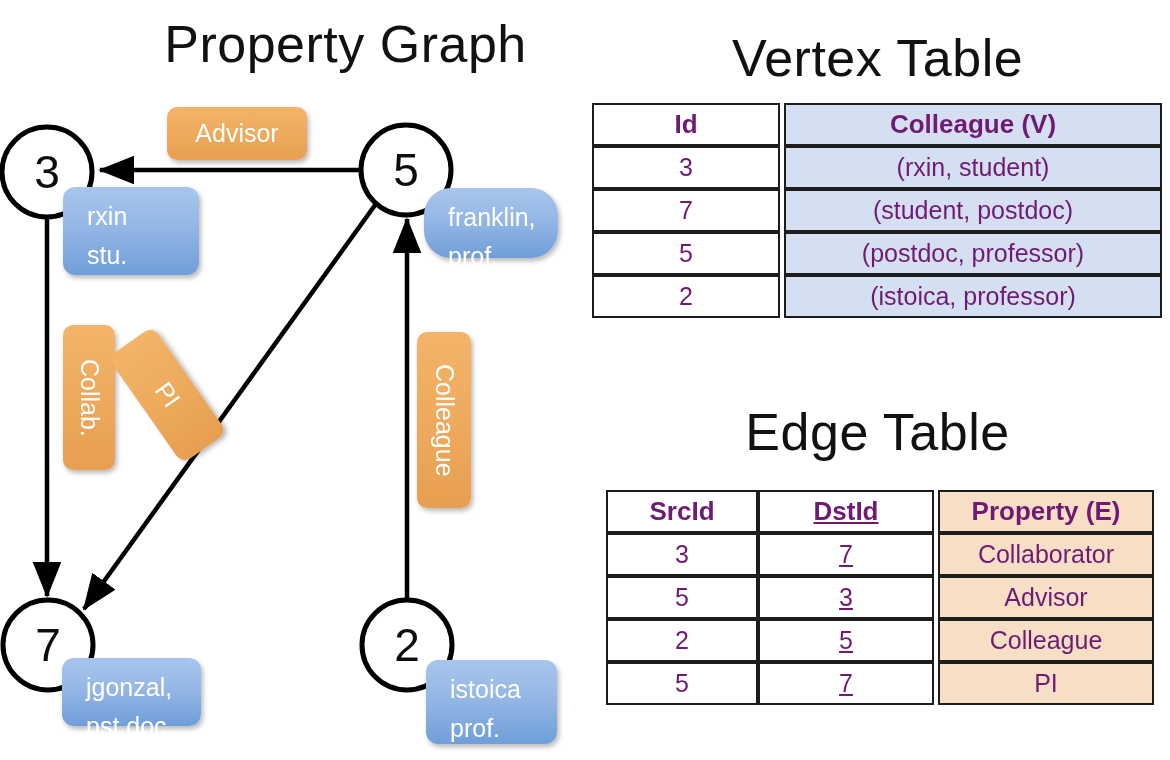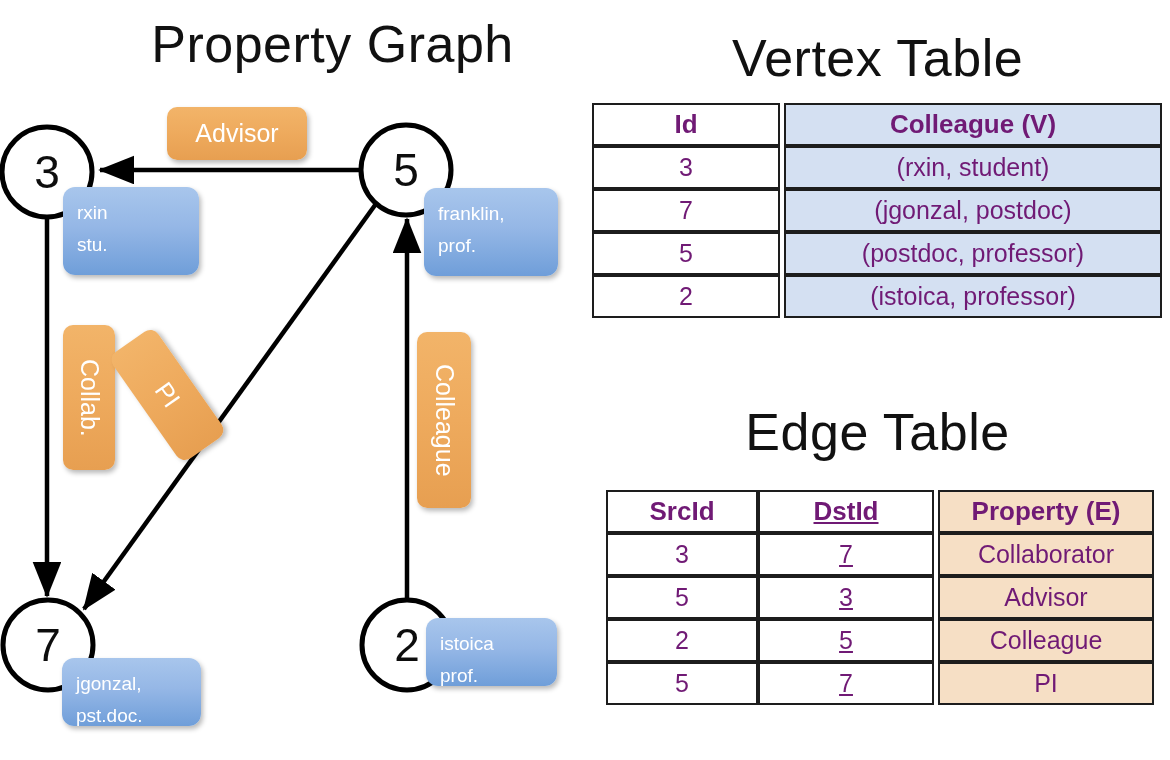--- a/index.html
+++ b/index.html
@@ -21,21 +21,21 @@
     position: absolute;
     font-family: "Liberation Sans", sans-serif;
     font-weight: 300;
     font-size: 52px;
     letter-spacing: 0.5px;
     color: #111111;
     white-space: nowrap;
     text-align: center;
     -webkit-font-smoothing: antialiased;
   }
-  #title-property-graph { left: 4px;   top: 14px;  width: 585px; padding-left: 36px; }
+  #title-property-graph { left: 17px;   top: 14px;  width: 585px; padding-left: 36px; }
   #title-vertex-table   { left: 585px; top: 28px; width: 585px; }
   #title-edge-table     { left: 585px; top: 402px; width: 585px; }
 
   
   #graph-panel {
     position: absolute;
     left: 0; top: 0;
     width: 585px; height: 760px;
   }
   #graph-svg {
@@ -58,23 +58,23 @@
 
   
   .prop-blue {
     position: absolute;
     border-radius: 12px;
     background: linear-gradient(180deg, #a8c6ec 0%, #95b7e6 45%, #6f9ed9 100%);
     box-shadow: 2px 3px 5px rgba(0,0,0,0.28);
     color: #ffffff;
     font-family: "Liberation Sans", sans-serif;
     font-weight: 400;
-    font-size: 19px;
-    line-height: 32px;
-    padding: 10px 0 0 14px;
+    font-size: 25px;
+    line-height: 39px;
+    padding: 10px 0 0 24px;
     box-sizing: border-box;
     white-space: pre-line;
   }
 
   
   .prop-orange {
     position: absolute;
     border-radius: 10px;
     background: linear-gradient(180deg, #f2b469 0%, #eeaa5d 50%, #e79f51 100%);
     box-shadow: 2px 3px 5px rgba(0,0,0,0.28);
@@ -155,27 +155,27 @@
   </svg>
 
   <div class="node-circle-label" style="left:2px;  top:127px;">3</div>
   <div class="node-circle-label" style="left:361px; top:125px;">5</div>
   <div class="node-circle-label" style="left:3px;  top:600px;">7</div>
   <div class="node-circle-label" style="left:362px; top:600px;">2</div>
 
   <div class="prop-blue" style="left:63px; top:187px; width:136px; height:88px;">rxin
 stu.</div>
 
-  <div class="prop-blue" style="left:424px; top:188px; width:134px; height:88px;">franklin,
+  <div class="prop-blue" style="left:424px; top:188px; width:134px; height:70px;border-radius:27px;">franklin,
 prof.</div>
 
   <div class="prop-blue" style="left:62px; top:658px; width:139px; height:68px;">jgonzal,
 pst.doc.</div>
 
-  <div class="prop-blue" style="left:426px; top:618px; width:131px; height:68px;">istoica
+  <div class="prop-blue" style="left:426px; top:660px; width:131px; height:84px;">istoica
 prof.</div>
 
   <div class="prop-orange" style="left:167px; top:107px; width:140px; height:53px;">Advisor</div>
 
   <div class="prop-orange vertical-text" style="left:63px; top:325px; width:52px; height:145px;">Collab.</div>
 
   <div class="prop-orange vertical-text" style="left:140px; top:330px; width:55px; height:130px; transform:rotate(-35deg);">PI</div>
 
   <div class="prop-orange vertical-text" style="left:417px; top:332px; width:54px; height:176px;">Colleague</div>
 
@@ -191,21 +191,21 @@
   </thead>
   <tbody>
     <tr>
       <td class="col-id">3</td>
       <td class="table-gap"></td>
       <td class="col-prop">(rxin, student)</td>
     </tr>
     <tr>
       <td class="col-id">7</td>
       <td class="table-gap"></td>
-      <td class="col-prop">(jgonzal, postdoc)</td>
+      <td class="col-prop">(student, postdoc)</td>
     </tr>
     <tr>
       <td class="col-id">5</td>
       <td class="table-gap"></td>
       <td class="col-prop">(postdoc, professor)</td>
     </tr>
     <tr>
       <td class="col-id">2</td>
       <td class="table-gap"></td>
       <td class="col-prop">(istoica, professor)</td>

